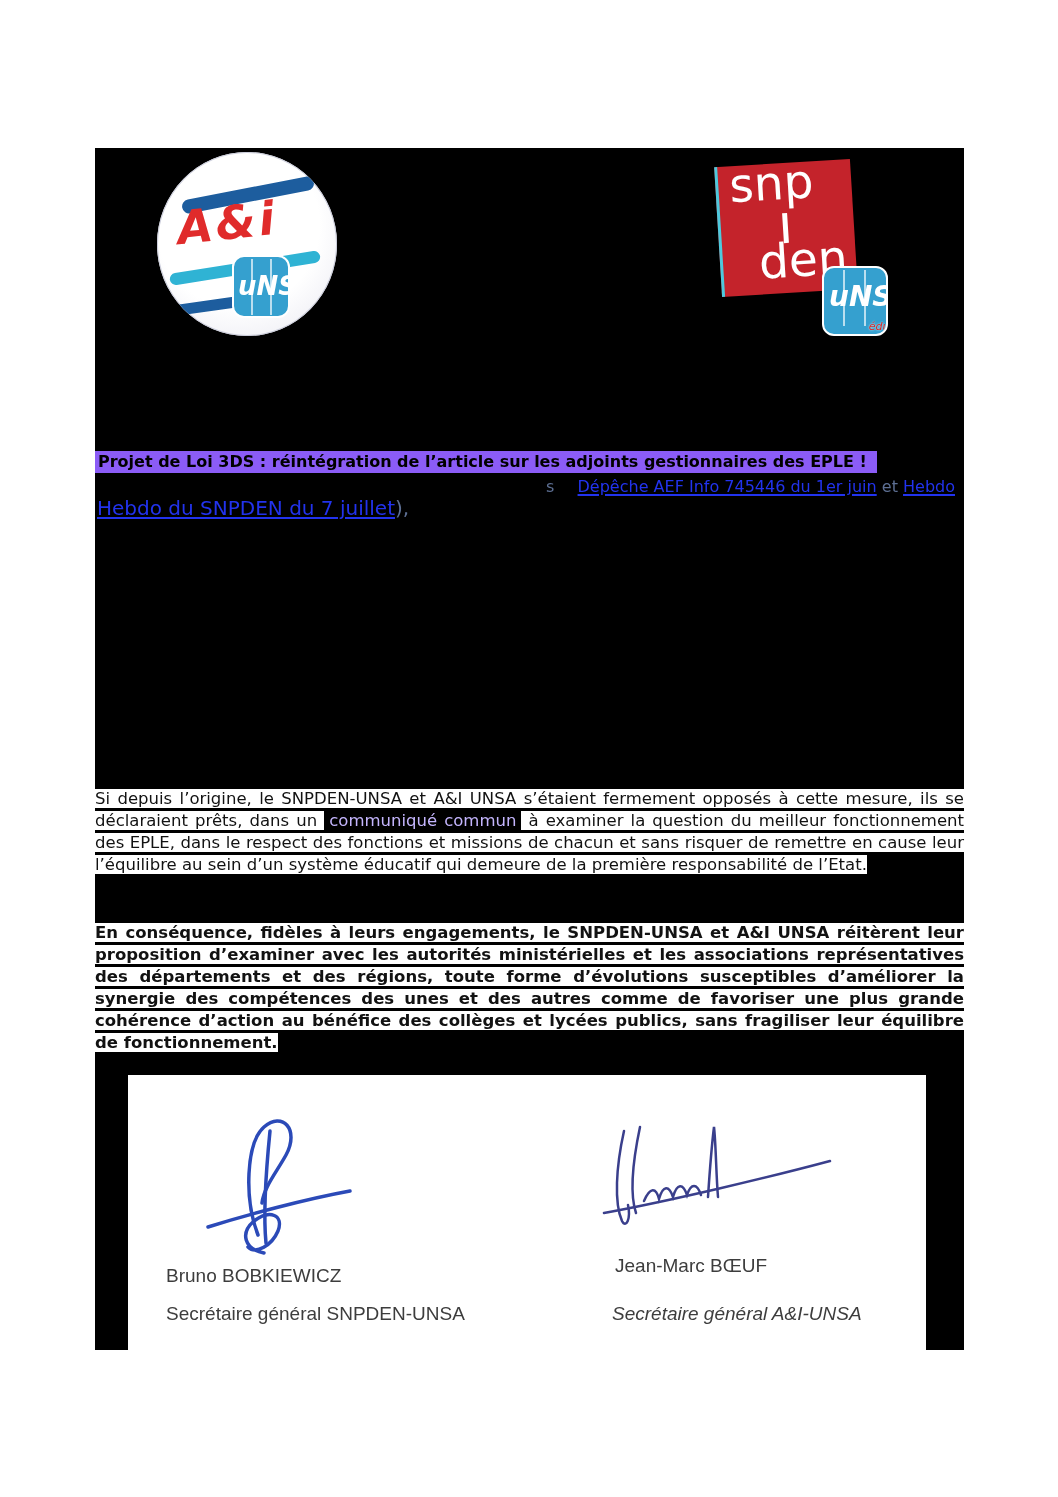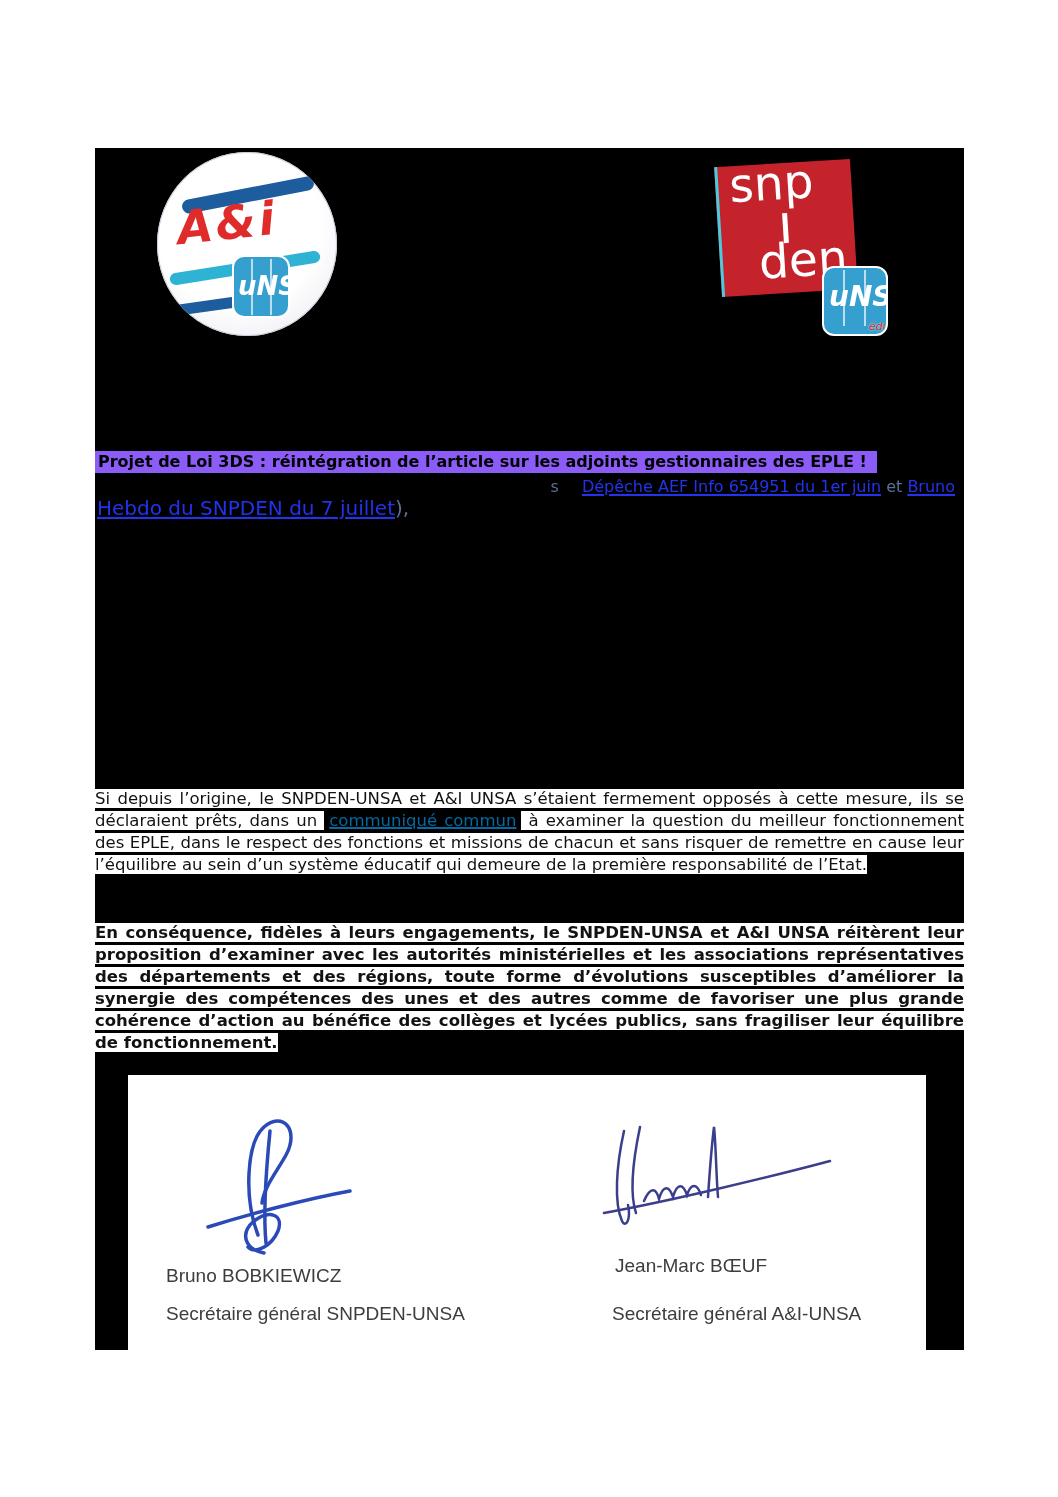--- a/index.html
+++ b/index.html
@@ -48,32 +48,32 @@
   .muted{color:#5d6f93;}
   .linkA{position:absolute;left:0;top:328px;width:860px;text-align:right;
          font-size:16px;line-height:21px;white-space:nowrap;}
   .linkA .pfx{margin-right:18px;}
   .linkB{position:absolute;left:2px;top:350px;font-size:20px;line-height:21px;white-space:nowrap;}
 
   .para{position:absolute;left:0;width:869px;text-align:justify;
         font-size:16.5px;line-height:22px;color:#121212;}
   .para .hl{background:#fff;}
   .p1{top:640px;} .p2{top:774px;font-weight:bold;}
-  .plink{background:#000;color:#0369a1;text-decoration:underline;
+  .plink{background:#000;color:#c4b5fd;
          text-decoration-thickness:2px;padding:0 5px;cursor:pointer;}
 
   
   .sig-block{position:absolute;left:33px;top:927px;width:798px;height:275px;background:#fff;text-align:right;}
   .sig-svg{position:absolute;}
   .sig1{left:58px;top:28px;}
   .sig2{left:462px;top:40px;}
   .sig-name{position:absolute;font-family:"Liberation Sans",sans-serif;
             font-size:19px;color:#3d3d3d;white-space:nowrap;}
   .n1{left:38px;top:190px;} .r1{left:38px;top:228px;}
-  .n2{left:487px;top:180px;} .r2{left:484px;top:228px;}
+  .n2{left:487px;top:180px;} .r2{left:484px;top:228px;font-style:italic;}
 </style>
 </head>
 <body>
 
 <div class="page">
   <div class="black-block">
 
     <div class="ai-logo">
       <div class="stroke ai-s1"></div>
       <div class="ai-text">A&amp;i</div>
@@ -98,23 +98,23 @@
       <div class="u-txt"><span>uNS</span></div>
       <div class="edu-cap">éducation</div>
     </div>
 
     <div class="title-row">
       <span class="hl">Projet de Loi 3DS : réintégration de l’article sur les adjoints gestionnaires des EPLE !</span>
     </div>
 
     <div class="linkA">
       <span class="muted pfx">s</span>
-      <span class="link">Dépêche AEF Info 654951 du 1er juin</span>
+      <span class="link">Dépêche AEF Info 745446 du 1er juin</span>
       <span class="muted">et</span>
-      <span class="link">Bruno</span>
+      <span class="link">Hebdo</span>
     </div>
 
     <div class="linkB">
       <span class="link">Hebdo du SNPDEN du 7 juillet</span><span class="muted">),</span>
     </div>
 
     <div class="para p1">
       <span class="hl"><span>Si depuis l’origine, le SNPDEN-UNSA et A&amp;I UNSA s’étaient fermement opposés à cette mesure, ils se déclaraient prêts, dans un</span> <span class="plink">communiqué commun</span> <span>à examiner la question du meilleur fonctionnement des EPLE, dans le respect des fonctions et missions de chacun et sans risquer de remettre en cause leur l’équilibre au sein d’un système éducatif qui demeure de la première responsabilité de l’Etat.</span></span>
     </div>
 

